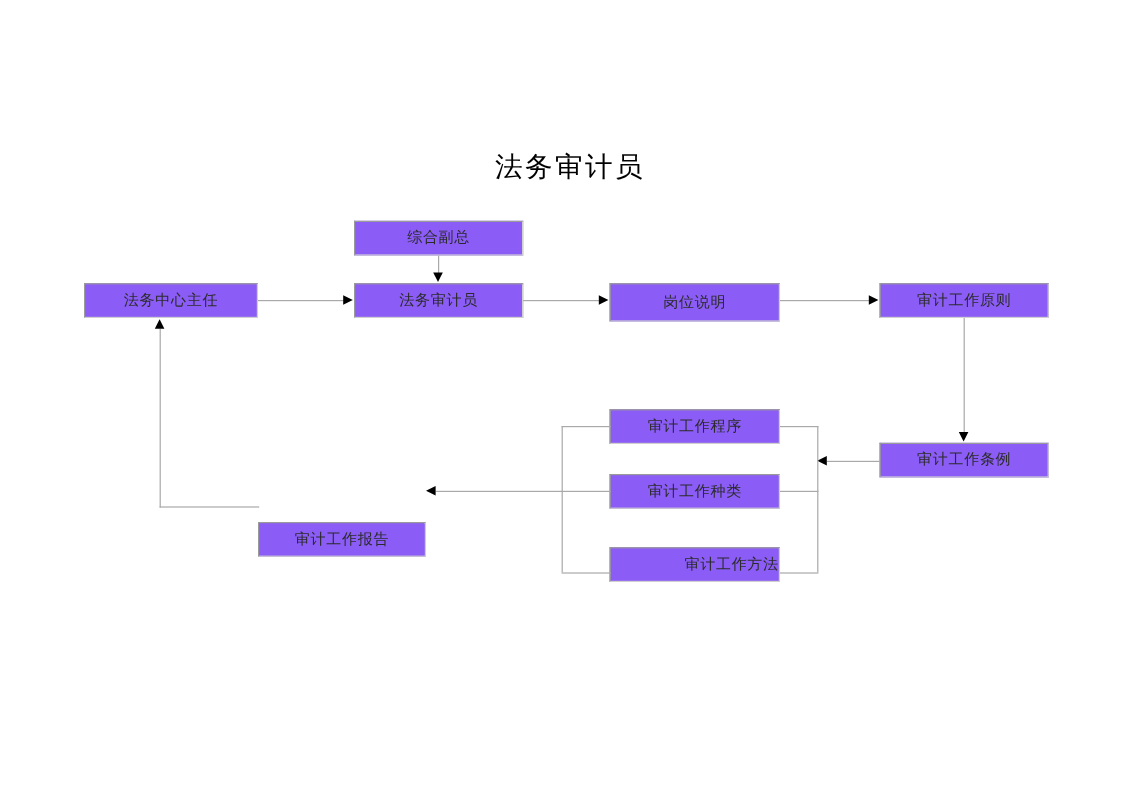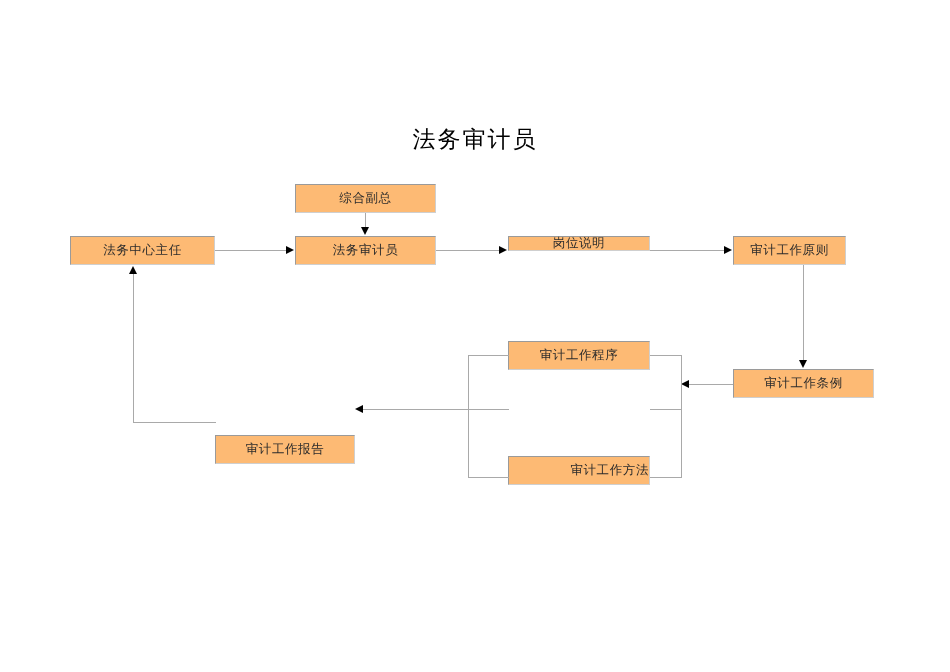--- a/index.html
+++ b/index.html
@@ -33,21 +33,21 @@
     white-space: nowrap;
   }
   .node {
     position: absolute;
     box-sizing: border-box;
     border: 1px solid #b6b6b6;
     border-top-color: #9a9a9a;
     border-left-color: #9a9a9a;
     border-bottom-color: #cfcfcf;
     border-right-color: #cfcfcf;
-    background: #fdba74;
+    background: #8b5cf6;
     display: flex;
     align-items: center;
     justify-content: center;
     font-size: 12.5px;
     color: #2b2b2b;
     letter-spacing: 0.6px;
     white-space: nowrap;
     line-height: 1;
   }
   .conn {
@@ -93,36 +93,39 @@
   </div>
 
   <div class="node" style="left:295px; top:168px; width:141px; height:29px;">
     <span>综合副总</span>
   </div>
 
   <div class="node" style="left:295px; top:220px; width:141px; height:29px;">
     <span>法务审计员</span>
   </div>
 
-  <div class="node" style="left:508px; top:220px; width:142px; height:15px;">
+  <div class="node" style="left:508px; top:220px; width:142px; height:32px;">
     <span>岗位说明</span>
   </div>
 
-  <div class="node" style="left:733px; top:220px; width:113px; height:29px;">
+  <div class="node" style="left:733px; top:220px; width:141px; height:29px;">
     <span>审计工作原则</span>
   </div>
 
   <div class="node" style="left:733px; top:353px; width:141px; height:29px;">
     <span>审计工作条例</span>
   </div>
 
   <div class="node" style="left:508px; top:325px; width:142px; height:29px;">
     <span>审计工作程序</span>
   </div>
 
+  <div class="node" style="left:508px; top:379px; width:142px; height:29px;">
+    <span>审计工作种类</span>
+  </div>
 
   <div class="node" style="left:508px; top:440px; width:142px; height:29px;justify-content:flex-end;">
     <span>审计工作方法</span>
   </div>
 
   <div class="node" style="left:215px; top:379px; width:140px; height:29px;margin-top:40px;">
     <span>审计工作报告</span>
   </div>
 
   <div class="conn h" style="left:215px; top:234px; width:72px;"></div>

